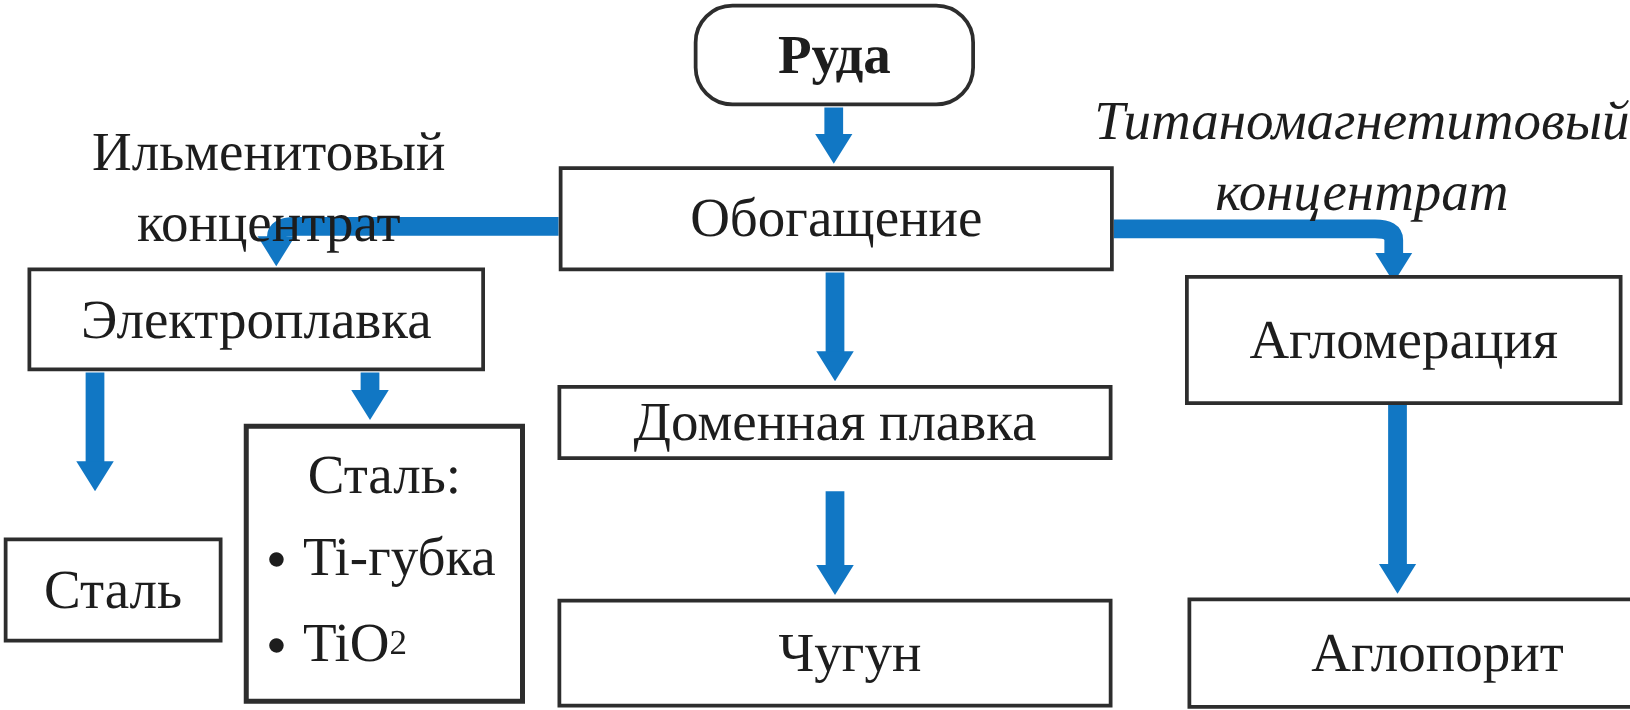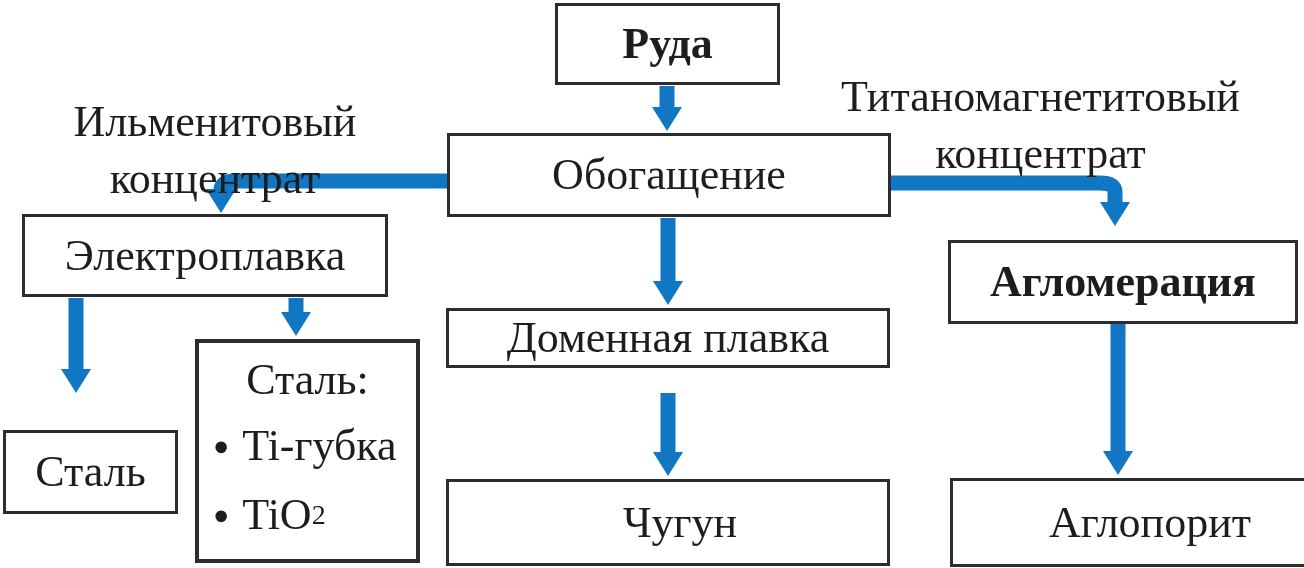--- a/index.html
+++ b/index.html
@@ -24,27 +24,27 @@
     box-sizing: border-box;
     background: #ffffff;
     border: 3px solid #2d2d2d;
     display: flex;
     align-items: center;
     justify-content: center;
     font-size: 44px;
     line-height: 1;
     white-space: nowrap;
   }
-  .box-ruda        { left: 555px; top: 3px;   width: 225px; height: 82px; font-weight: bold; }
+  .box-ruda        { left: 555px; top: 3px;   width: 225px; height: 82px; font-weight: bold; border-radius: 31px; }
   .box-obog        { left: 447px; top: 133px; width: 444px; height: 84px; }
   .box-elektro     { left: 22px;  top: 214px; width: 366px; height: 83px; }
   .box-stal        { left: 3px;   top: 396px; width: 175px; height: 84px; margin-top: 34px; }
   .box-domen       { left: 446px; top: 308px; width: 444px; height: 60px; }
   .box-chugun      { left: 446px; top: 479px; width: 444px; height: 87px; padding-left: 24px; }
-  .box-aglom       { left: 948px; top: 240px; width: 350px; height: 84px; font-weight: bold; }
+  .box-aglom       { left: 948px; top: 220px; width: 350px; height: 104px; }
   .box-agloporit   { left: 950px; top: 478px; width: 400px; height: 89px; }
   .box-shlak {
     left: 195px; top: 339px; width: 225px; height: 224px;
     border-width: 4px;
     display: block;
     padding-top: 13px;
   }
   .shlak-title { text-align: center; height: 48px; line-height: 48px; }
   .shlak-item {
     display: flex;
@@ -58,21 +58,21 @@
   .bullet { font-size: 27px; margin-right: 13px; line-height: 1; }
   sub.formula-sub { font-size: 28px; line-height: 0; }
   .side-label {
     position: absolute;
     text-align: center;
     font-size: 44px;
     line-height: 57px;
     white-space: nowrap;
   }
   .label-left  { left: 35px;  top: 64px; width: 360px; margin-top: 29px; }
-  .label-right { left: 826px; top: 68px; width: 429px; }
+  .label-right { left: 875px; top: 68px; width: 429px; font-style: italic; }
 </style>
 </head>
 <body>
 
 <div class="canvas">
 
   <svg class="arrows" viewBox="0 0 1304 568">
     <defs>
       <marker id="ah" markerUnits="userSpaceOnUse" markerWidth="26" markerHeight="32" refX="1" refY="16" orient="auto">
         <path d="M0,1 L24,16 L0,31 Z" fill="#1177c4"></path>

